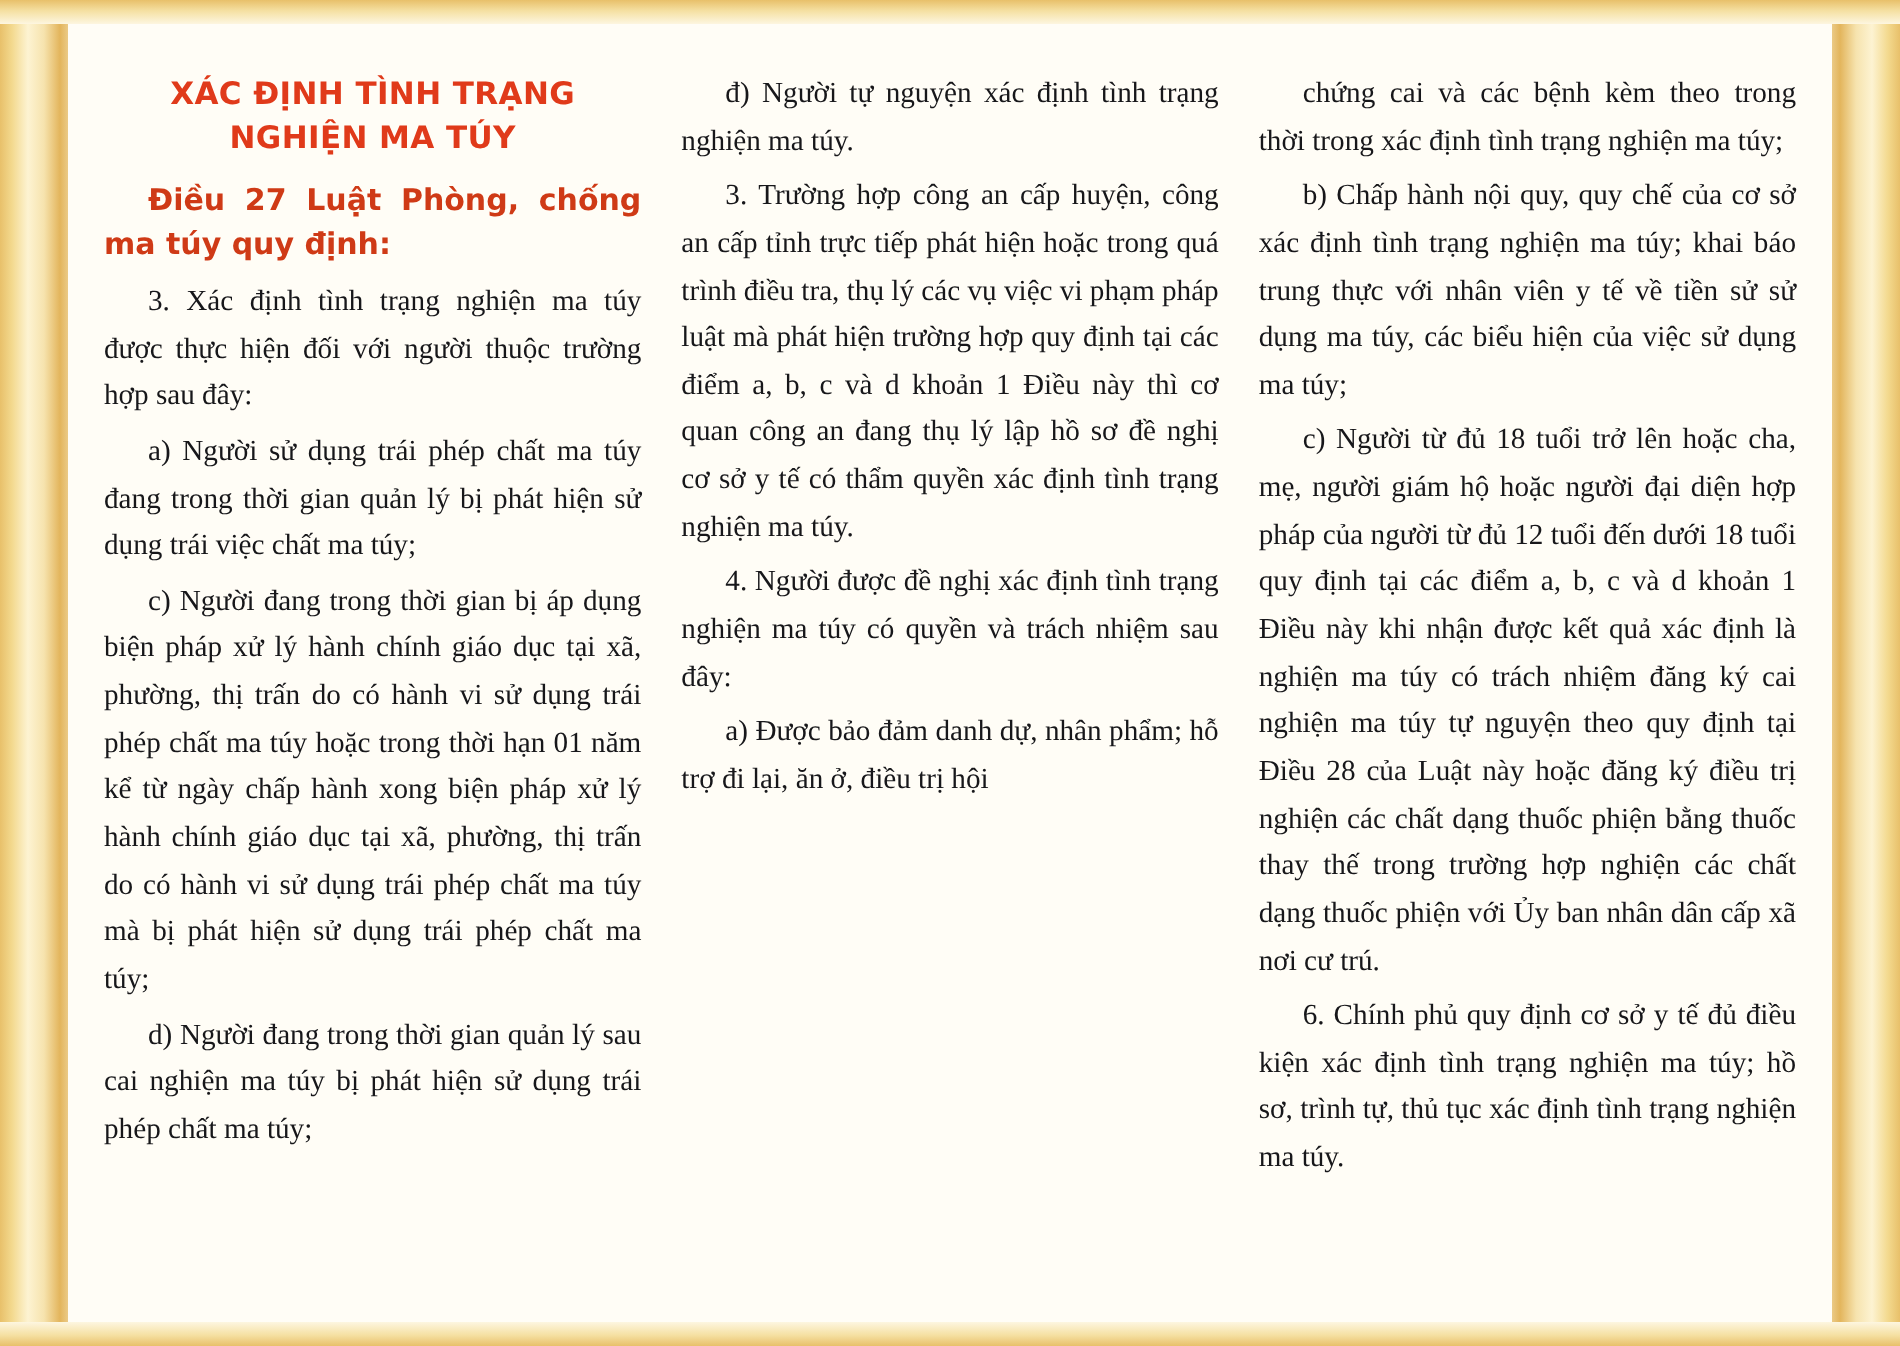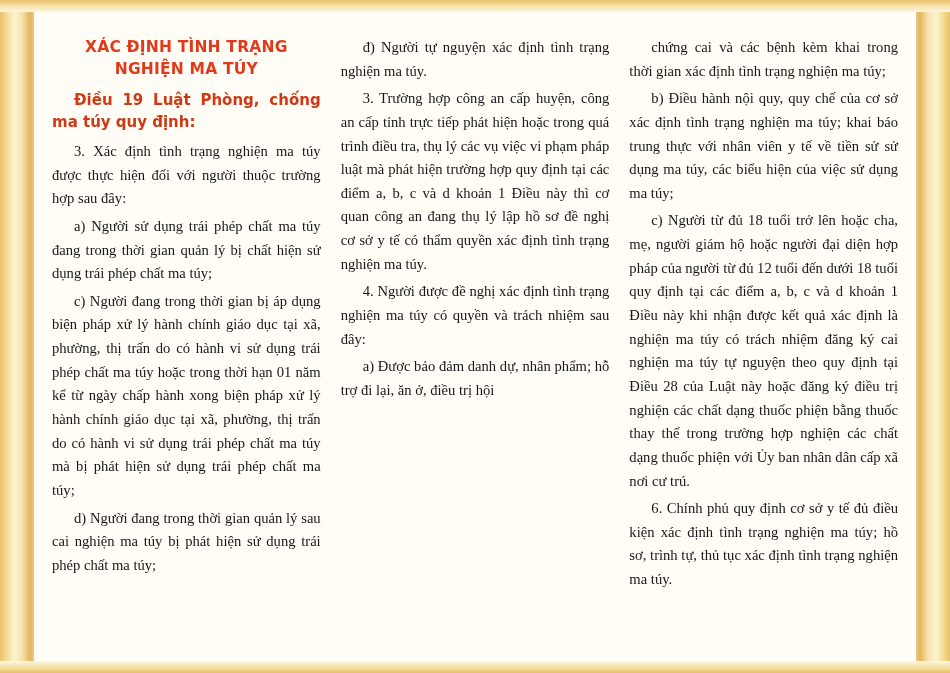--- a/index.html
+++ b/index.html
@@ -98,36 +98,36 @@
 <body>
 
 <div class="poster">
   <div class="edge-top"></div>
   <div class="edge-bottom"></div>
   <div class="inner">
     <div class="columns">
 
       <div class="col c1">
         <h1 class="title">XÁC ĐỊNH TÌNH TRẠNG NGHIỆN MA TÚY</h1>
-        <p class="subtitle">Điều 19 Luật Phòng, chống ma túy quy định:</p>
+        <p class="subtitle">Điều 27 Luật Phòng, chống ma túy quy định:</p>
         <p class="body first">3. Xác định tình trạng nghiện ma túy được thực hiện đối với người thuộc trường hợp sau đây:</p>
-        <p class="body">a) Người sử dụng trái phép chất ma túy đang trong thời gian quản lý bị chất hiện sử dụng trái phép chất ma túy;</p>
+        <p class="body">a) Người sử dụng trái phép chất ma túy đang trong thời gian quản lý bị phát hiện sử dụng trái việc chất ma túy;</p>
         <p class="body">c) Người đang trong thời gian bị áp dụng biện pháp xử lý hành chính giáo dục tại xã, phường, thị trấn do có hành vi sử dụng trái phép chất ma túy hoặc trong thời hạn 01 năm kể từ ngày chấp hành xong biện pháp xử lý hành chính giáo dục tại xã, phường, thị trấn do có hành vi sử dụng trái phép chất ma túy mà bị phát hiện sử dụng trái phép chất ma túy;</p>
         <p class="body">d) Người đang trong thời gian quản lý sau cai nghiện ma túy bị phát hiện sử dụng trái phép chất ma túy;</p>
       </div>
 
       <div class="col c2">
         <p class="body">đ) Người tự nguyện xác định tình trạng nghiện ma túy.</p>
         <p class="body">3. Trường hợp công an cấp huyện, công an cấp tỉnh trực tiếp phát hiện hoặc trong quá trình điều tra, thụ lý các vụ việc vi phạm pháp luật mà phát hiện trường hợp quy định tại các điểm a, b, c và d khoản 1 Điều này thì cơ quan công an đang thụ lý lập hồ sơ đề nghị cơ sở y tế có thẩm quyền xác định tình trạng nghiện ma túy.</p>
         <p class="body">4. Người được đề nghị xác định tình trạng nghiện ma túy có quyền và trách nhiệm sau đây:</p>
         <p class="body">a) Được bảo đảm danh dự, nhân phẩm; hỗ trợ đi lại, ăn ở, điều trị hội</p>
       </div>
 
       <div class="col c3">
-        <p class="body">chứng cai và các bệnh kèm khai trong thời gian xác định tình trạng nghiện ma túy;</p>
-        <p class="body">b) Điều hành nội quy, quy chế của cơ sở xác định tình trạng nghiện ma túy; khai báo trung thực với nhân viên y tế về tiền sử sử dụng ma túy, các biểu hiện của việc sử dụng ma túy;</p>
+        <p class="body">chứng cai và các bệnh kèm theo trong thời trong xác định tình trạng nghiện ma túy;</p>
+        <p class="body">b) Chấp hành nội quy, quy chế của cơ sở xác định tình trạng nghiện ma túy; khai báo trung thực với nhân viên y tế về tiền sử sử dụng ma túy, các biểu hiện của việc sử dụng ma túy;</p>
         <p class="body">c) Người từ đủ 18 tuổi trở lên hoặc cha, mẹ, người giám hộ hoặc người đại diện hợp pháp của người từ đủ 12 tuổi đến dưới 18 tuổi quy định tại các điểm a, b, c và d khoản 1 Điều này khi nhận được kết quả xác định là nghiện ma túy có trách nhiệm đăng ký cai nghiện ma túy tự nguyện theo quy định tại Điều 28 của Luật này hoặc đăng ký điều trị nghiện các chất dạng thuốc phiện bằng thuốc thay thế trong trường hợp nghiện các chất dạng thuốc phiện với Ủy ban nhân dân cấp xã nơi cư trú.</p>
         <p class="body">6. Chính phủ quy định cơ sở y tế đủ điều kiện xác định tình trạng nghiện ma túy; hồ sơ, trình tự, thủ tục xác định tình trạng nghiện ma túy.</p>
       </div>
 
     </div>
   </div>
 </div>
 
 </body></html>

